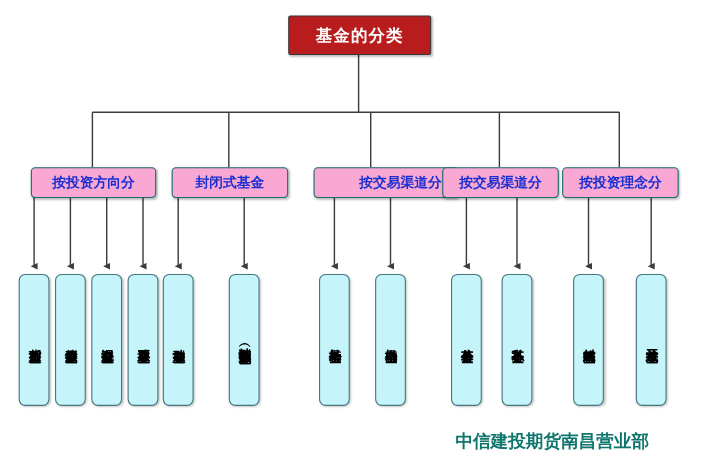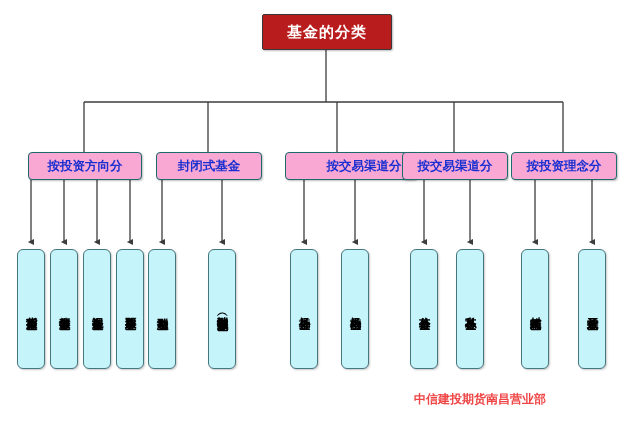--- a/index.html
+++ b/index.html
@@ -94,22 +94,22 @@
     text-orientation: upright;
     white-space: nowrap;
     letter-spacing: 0.5px;
   }
 
   
   .watermark {
     position: absolute;
     left: 414px;
     top: 391px;
-    color: #ef4444;
-    font-size: 12px;
+    color: #0f766e;
+    font-size: 16px;
     font-weight: bold;
     white-space: nowrap;
   }
 </style>
 </head>
 <body>
 
 <div id="canvas">
 
   <svg id="connectors" viewBox="0 0 640 430" xmlns="http://www.w3.org/2000/svg">

